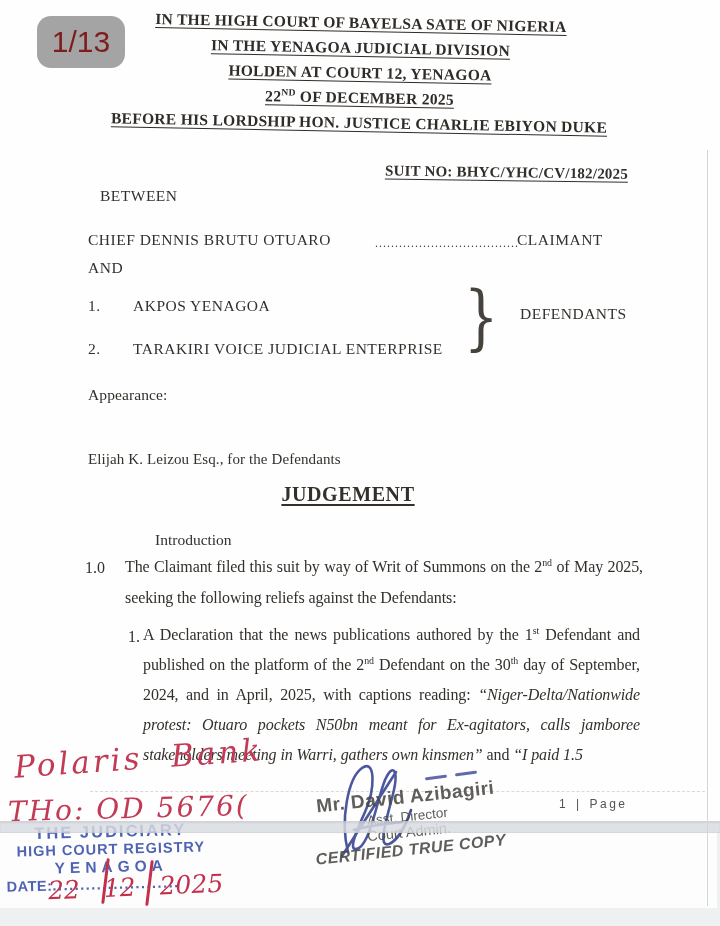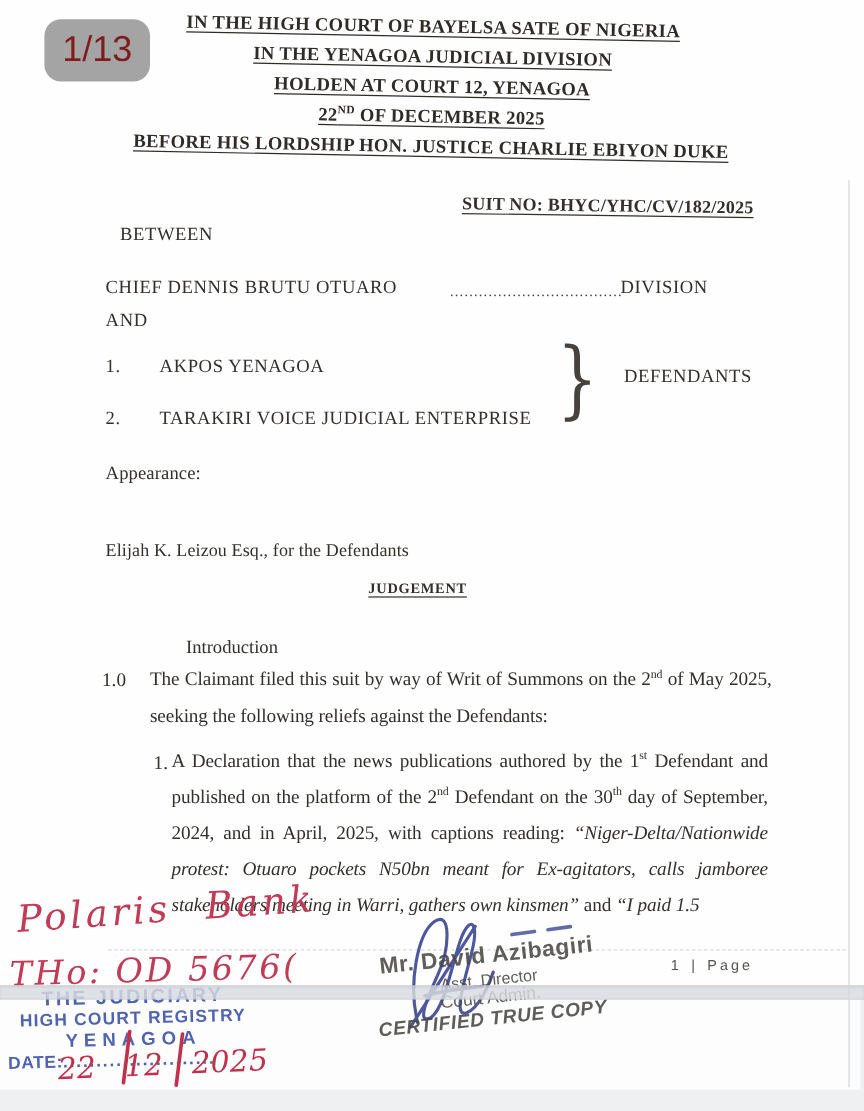--- a/index.html
+++ b/index.html
@@ -36,21 +36,21 @@
   .caps { font-size:15.5px; letter-spacing:0.5px; white-space:nowrap; }
   .row { height:22px; }
   .leader { position:absolute; left:287px; top:5px; font-size:12px; letter-spacing:1px; color:#454340; }
   .plabel { position:absolute; left:429px; top:0; }
 
   .brace { left:462px; top:286px; font-family:"DejaVu Serif",serif; font-size:60px; font-weight:normal;
            color:#46423c; transform:scale(0.9,1.18); line-height:60px; }
 
   .appline { font-size:15px; letter-spacing:0.1px; white-space:nowrap; }
 
-  .judgement { left:0; top:483px; width:696px; text-align:center; font-size:12px; font-weight:bold;
+  .judgement { left:0; top:483px; width:696px; text-align:center; font-size:20px; font-weight:bold;
                letter-spacing:0.6px; text-decoration:underline; text-underline-offset:3px; }
   .intro { left:155px; top:517px; font-size:15.5px;margin-top:14px; }
 
   .para { line-height:31px; font-size:16px; }
   .pnum { position:absolute; left:0; top:1px; }
   .ptext { margin-left:40px; text-align:justify; letter-spacing:-0.1px; }
   .relief .ptext { margin-left:15px; line-height:30px; }
   .q { font-style:italic; }
 
   .footer-rule { position:absolute; left:90px; top:791px; width:615px; border-top:1px dashed #c6c6c9; opacity:0.65; z-index:1; }
@@ -106,21 +106,21 @@
     <div class="hline">BEFORE HIS LORDSHIP HON. JUSTICE CHARLIE EBIYON DUKE</div>
   </div>
 
   <div class="abs suit-no">SUIT NO: BHYC/YHC/CV/182/2025</div>
 
   <div class="abs caps" style="left:100px; top:187px;">BETWEEN</div>
 
   <div class="abs row" style="left:88px; top:231px; width:552px;">
     <span class="caps">CHIEF DENNIS BRUTU OTUARO</span>
     <span class="leader">....................................</span>
-    <span class="caps plabel">DIVISION</span>
+    <span class="caps plabel">CLAIMANT</span>
   </div>
 
   <div class="abs caps" style="left:88px; top:259px;">AND</div>
 
   <div class="abs caps" style="left:88px; top:297px;">1.</div>
   <div class="abs caps" style="left:133px; top:297px;">AKPOS YENAGOA</div>
   <div class="abs brace">}</div>
   <div class="abs caps" style="left:520px; top:305px;">DEFENDANTS</div>
   <div class="abs caps" style="left:88px; top:340px;">2.</div>
   <div class="abs caps" style="left:133px; top:340px;">TARAKIRI VOICE JUDICIAL ENTERPRISE</div>

